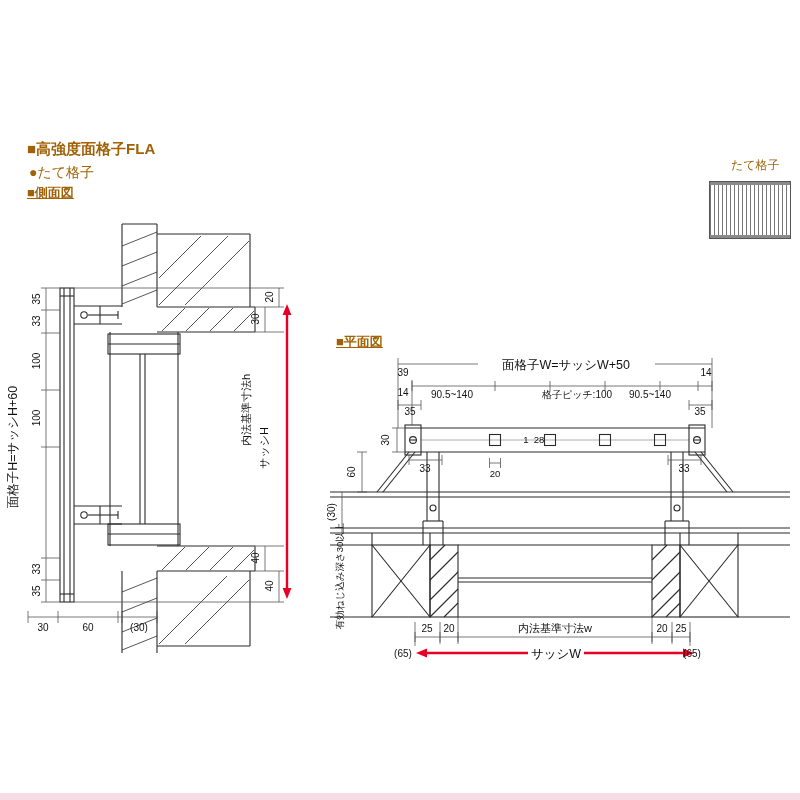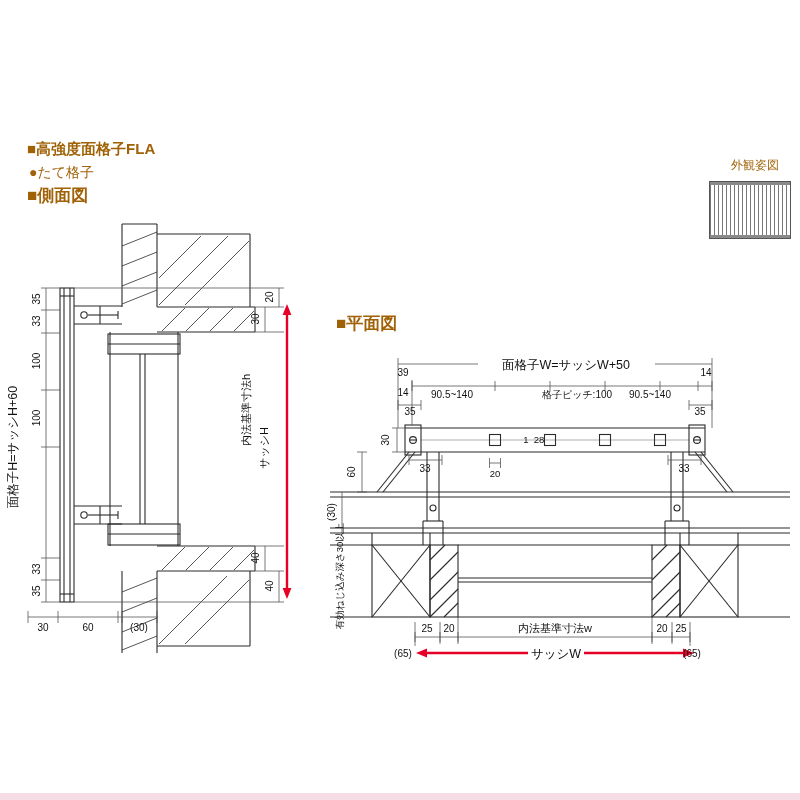--- a/index.html
+++ b/index.html
@@ -1,23 +1,23 @@
 <!DOCTYPE html>
 <html><head>
 <meta charset="utf-8">
 <style>
   html,body{margin:0;padding:0;background:#fff;}
   .page{position:relative;width:800px;height:800px;background:#ffffff;
         font-family:"Liberation Sans",sans-serif;color:#a16207;overflow:hidden;}
   .lbl{position:absolute;white-space:nowrap;}
   .title{left:27px;top:140px;font-size:15px;font-weight:700;}
   .subtitle{left:29px;top:164px;font-size:14px;}
-  .viewlabel{font-size:17px;font-weight:700;}
+  .viewlabel{font-size:13px;font-weight:700;text-decoration:underline;}
   .sideview-label{left:27px;top:184px;}
-  .planview-label{left:336px;top:312px;}
+  .planview-label{left:336px;top:333px;}
   .appearance-label{left:731px;top:157px;font-size:12px;}
   .appearance-box{position:absolute;left:709px;top:181px;width:80px;height:56px;
         border:1px solid #555;
         background:repeating-linear-gradient(90deg,#777 0 1px,#fff 1px 4px);
         box-shadow:inset 0 3px 0 #8a8a8a, inset 0 -3px 0 #8a8a8a;}
   .footer-strip{position:absolute;left:0;bottom:0;width:800px;height:7px;background:#f6dce5;}
   svg.drawing{position:absolute;left:0;top:0;}
   text{fill:#111;stroke:none;font-family:"Liberation Sans",sans-serif;}
   .dim{font-size:10px;}
   .dimsm{font-size:9.5px;}
@@ -27,21 +27,21 @@
 </head>
 <body>
 
 <div class="page">
 
   <div class="lbl title">■高強度面格子FLA</div>
   <div class="lbl subtitle">●たて格子</div>
   <div class="lbl viewlabel sideview-label">■側面図</div>
   <div class="lbl viewlabel planview-label">■平面図</div>
 
-  <div class="lbl appearance-label">外観姿図</div>
+  <div class="lbl appearance-label">たて格子</div>
   <div class="appearance-box"></div>
 
   <svg class="drawing" width="800" height="800" viewBox="0 0 800 800">
 
     <g stroke="#2b2b2b" stroke-width="1.1" fill="none">
 
       <line x1="122" y1="224" x2="122" y2="307"></line>
       <line x1="157" y1="224" x2="157" y2="307"></line>
       <line x1="122" y1="224" x2="157" y2="224"></line>
       <g stroke-width="0.8">

